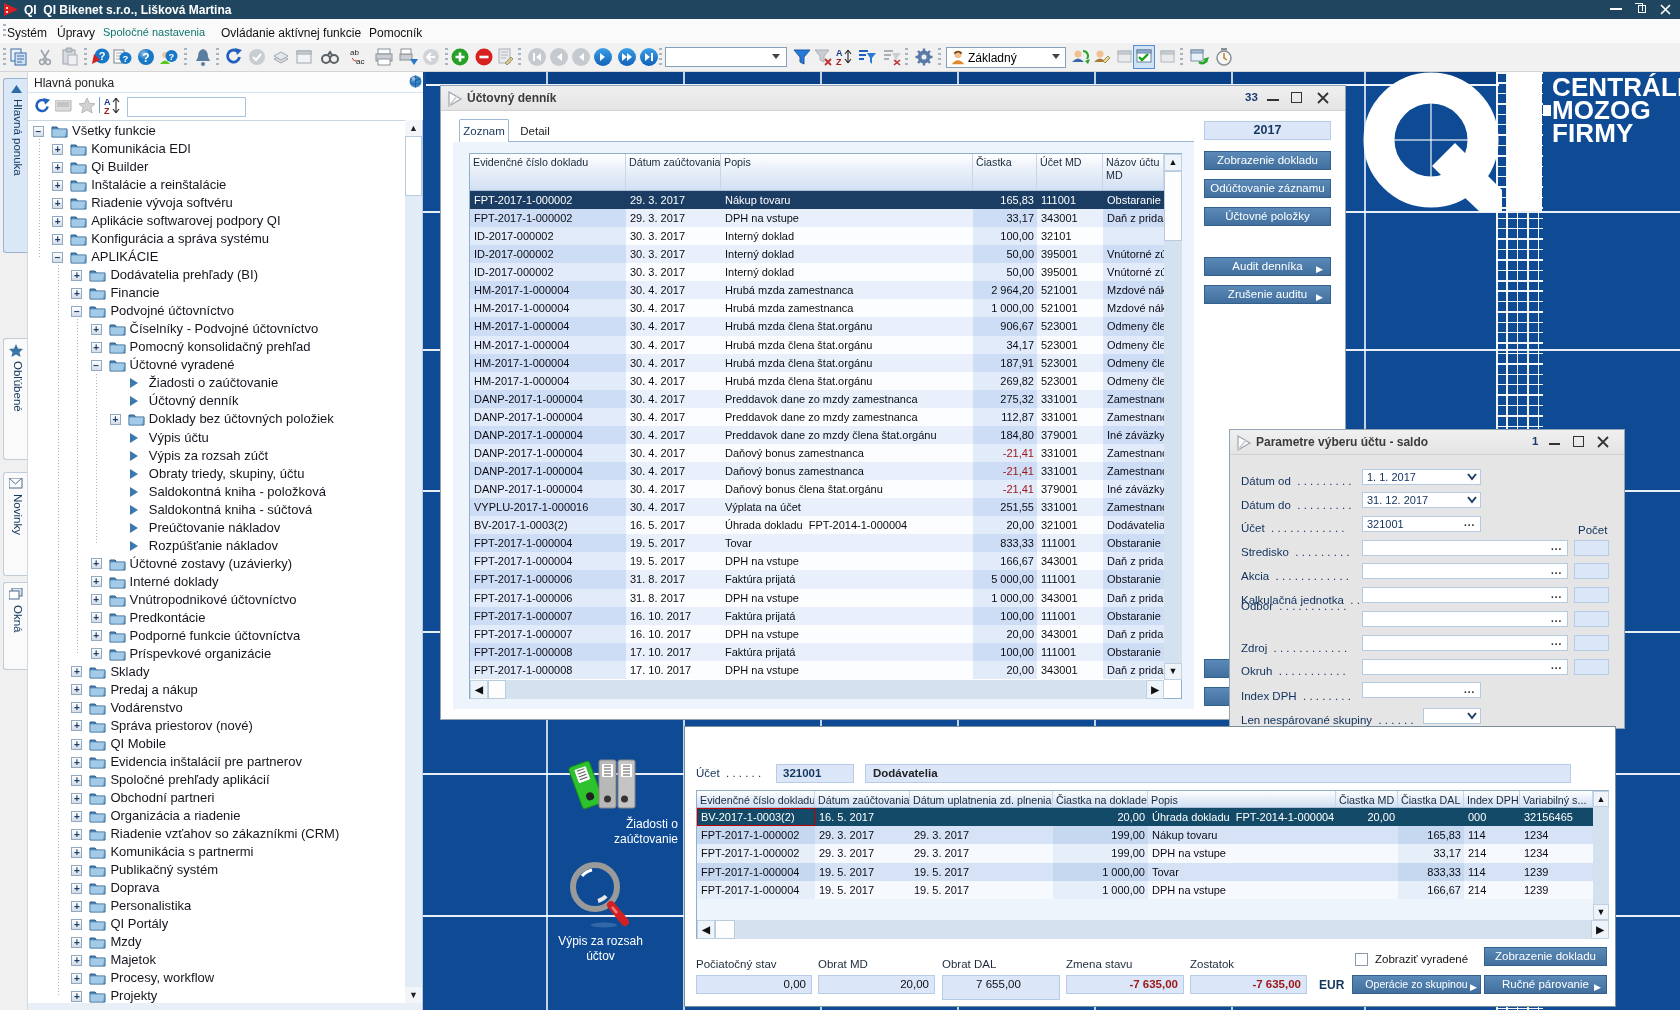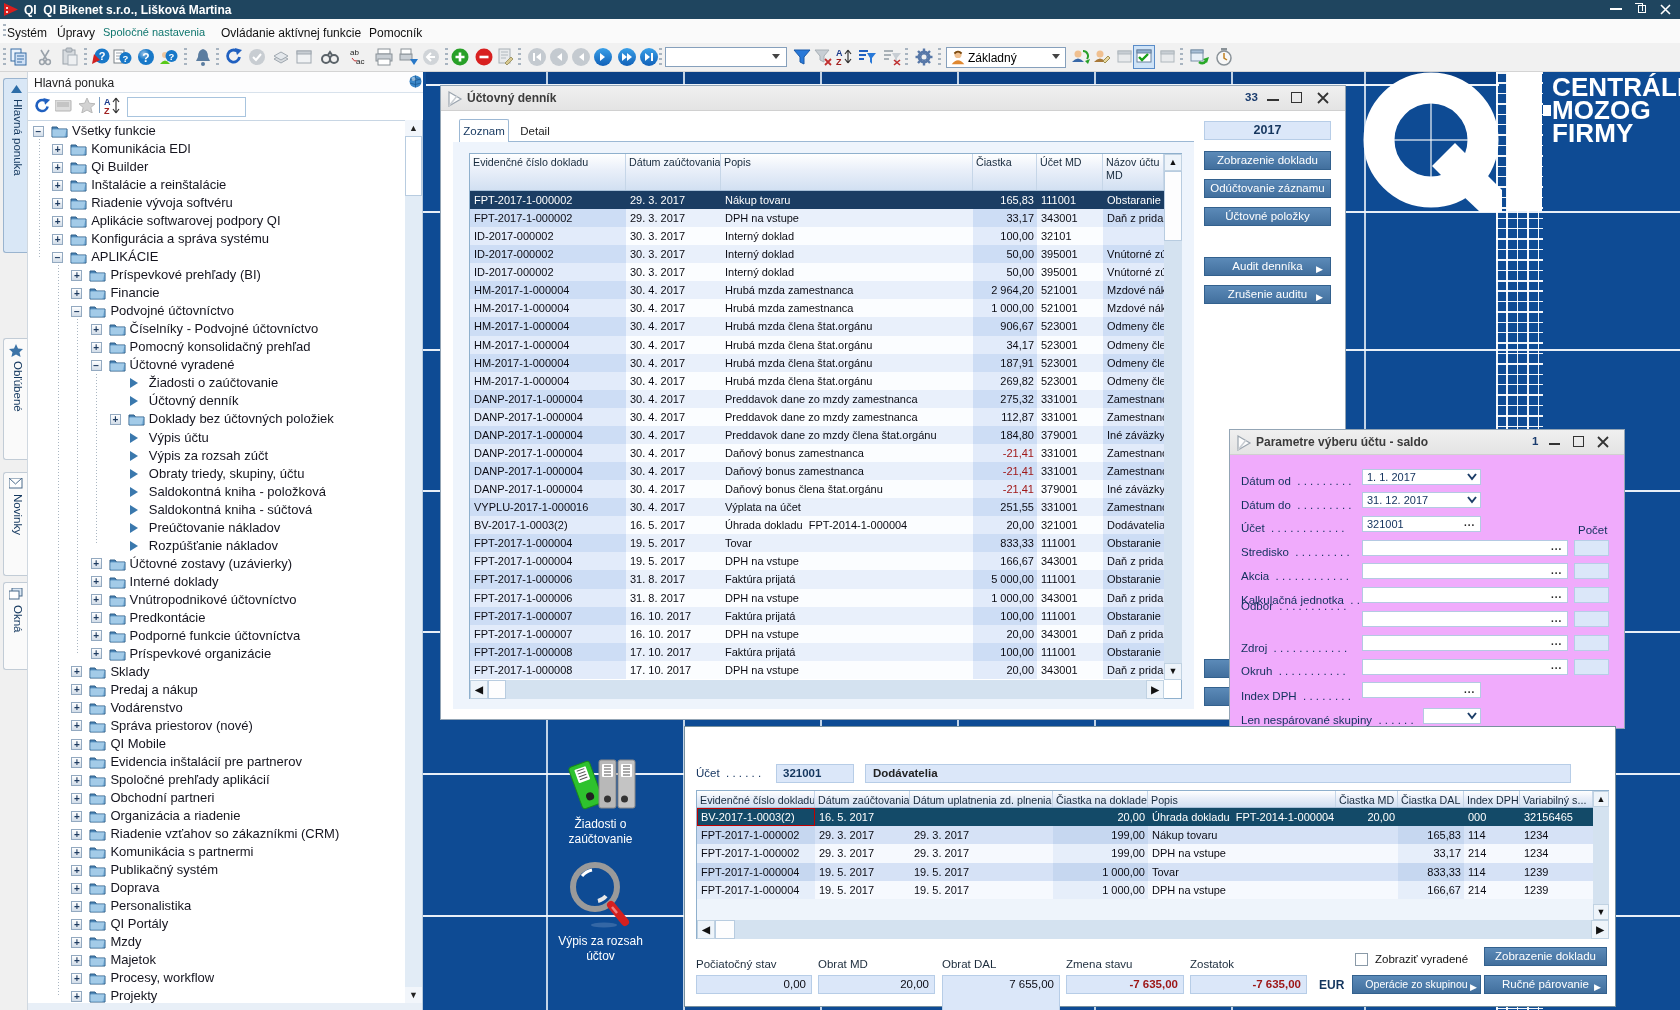--- a/index.html
+++ b/index.html
@@ -312,21 +312,21 @@
       </g>
 <rect x="38" y="5" width="17" height="48" rx="2" fill="#b8b8b8" stroke="#888"></rect>
       <rect x="41" y="9" width="11" height="13" rx="1" fill="#fff"></rect>
       <path d="M43,11h7M43,14h7M43,17h7M43,20h7" stroke="#555"></path>
       <circle cx="46.5" cy="44" r="3.5" fill="#333"></circle>
 <rect x="57" y="5" width="17" height="48" rx="2" fill="#c4c4c4" stroke="#888"></rect>
       <rect x="60" y="9" width="11" height="13" rx="1" fill="#fff"></rect>
       <path d="M62,11h7M62,14h7M62,17h7M62,20h7" stroke="#555"></path>
       <circle cx="63.5" cy="44" r="3.5" fill="#333"></circle>
 </svg>
-<div class="a" style="left:100px;top:745px;width:155px;text-align:center;color:#fff;font-size:12px;line-height:15px">Žiadosti o<br>zaúčtovanie</div>
+<div class="a" style="left:100px;top:745px;width:155px;text-align:right;color:#fff;font-size:12px;line-height:15px">Žiadosti o<br>zaúčtovanie</div>
 <svg class="a" style="left:145px;top:790px" width="65" height="68">
 <circle cx="27" cy="25" r="22" fill="none" stroke="#9a9a9a" stroke-width="6"></circle>
 
 <path d="M14,14 a18,18 0 0 1 10,-6" stroke="#fff" stroke-width="3" fill="none"></path>
 <path d="M38,34 a15,15 0 0 1 -8,5" stroke="#e8e8e8" stroke-width="4" fill="none"></path>
 <path d="M43,43 l14,17" stroke="#d42020" stroke-width="8" stroke-linecap="round"></path>
 <path d="M44,45 l5,6" stroke="#f08080" stroke-width="2.5"></path>
 <ellipse cx="36" cy="63" rx="13" ry="2.5" fill="rgba(255,255,255,0.16)"></ellipse>
 </svg>
 <div class="a" style="left:100px;top:862px;width:155px;text-align:center;color:#fff;font-size:12px;line-height:15px">Výpis za rozsah<br>účtov</div>
@@ -448,21 +448,21 @@
           <path d="M1.5,5.5 h14 v7 H1.5z" fill="#7db2da"></path>
           <path d="M1.5,5.5 h14 l-2,7 H1.5z" fill="#a3cbe8"></path>
         </svg></div>
 <div class="titem" style="left:63.2px;top:127.21000000000001px">APLIKÁCIE</div>
 <div class="exp" style="left:43.4px;top:148.74px">+</div>
 <div class="a" style="left:61.4px;top:147.24px"><svg width="17" height="14" viewBox="0 0 17 14">
           <path d="M1,3 h5 l1.5,2 H16 v8 H1z" fill="#4d87b8" stroke="#2d5c86"></path>
           <path d="M1.5,5.5 h14 v7 H1.5z" fill="#7db2da"></path>
           <path d="M1.5,5.5 h14 l-2,7 H1.5z" fill="#a3cbe8"></path>
         </svg></div>
-<div class="titem" style="left:82.4px;top:145.24px">Príspevkové prehľady (BI)</div>
+<div class="titem" style="left:82.4px;top:145.24px">Dodávatelia prehľady (BI)</div>
 <div class="exp" style="left:43.4px;top:166.76999999999998px">+</div>
 <div class="a" style="left:61.4px;top:165.26999999999998px"><svg width="17" height="14" viewBox="0 0 17 14">
           <path d="M1,3 h5 l1.5,2 H16 v8 H1z" fill="#4d87b8" stroke="#2d5c86"></path>
           <path d="M1.5,5.5 h14 v7 H1.5z" fill="#7db2da"></path>
           <path d="M1.5,5.5 h14 l-2,7 H1.5z" fill="#a3cbe8"></path>
         </svg></div>
 <div class="titem" style="left:82.4px;top:163.26999999999998px">Financie</div>
 <div class="exp" style="left:43.4px;top:184.8px">−</div>
 <div class="a" style="left:61.4px;top:183.3px"><svg width="17" height="14" viewBox="0 0 17 14">
           <path d="M1,3 h5 l1.5,2 H16 v8 H1z" fill="#4d87b8" stroke="#2d5c86"></path>
@@ -955,21 +955,21 @@
 </div>
 <div class="bluebox" style="left:763px;top:35px;width:127px;height:19px;text-align:center;font-size:12.5px;font-weight:bold;color:#16365e;line-height:17px">2017</div>
 <div class="btn" style="left:763px;top:65px">Zobrazenie dokladu</div>
 <div class="btn" style="left:763px;top:92.5px">Odúčtovanie záznamu</div>
 <div class="btn" style="left:763px;top:120.5px">Účtovné položky</div>
 <div class="btn" style="left:763px;top:171px">Audit denníka <span style="position:absolute;right:7px;top:3px;font-size:9px">▶</span></div>
 <div class="btn" style="left:763px;top:199px">Zrušenie auditu <span style="position:absolute;right:7px;top:3px;font-size:9px">▶</span></div>
 <div class="btn" style="left:763px;top:573px"></div>
 <div class="btn" style="left:763px;top:601px"></div>
 </div>
-<div class="a" style="left:1229px;top:429px;width:396px;height:300px;background:#f0abfc;border:1px solid #93a5b5">
+<div class="a" style="left:1229px;top:429px;width:396px;height:300px;background:#e5e5e5;border:1px solid #93a5b5">
 <div class="a" style="left:0;top:0;width:394px;height:25px;background:linear-gradient(#f0f0f0,#e4e4e4);border-bottom:1px solid #d0d0d0">
 <svg class="a" style="left:6px;top:5px" width="16" height="16">
         <polygon points="2,1 14,8 2,15" fill="#fdfdfd" stroke="#9aa4ae" stroke-width="1.2"></polygon>
         <path d="M2,15 L10,5" stroke="#c8cdd2" stroke-width="1.5"></path>
       </svg>
 <div class="a" style="left:26px;top:5px;font-size:12px;font-weight:bold;color:#3b3b3b">Parametre výberu účtu - saldo</div>
 <div class="a" style="left:302px;top:5px;font-size:11.5px;font-weight:bold;color:#1a3c6e">1</div>
 <div class="a" style="left:319px;top:13px;width:11px;height:2px;background:#333"></div>
 <div class="a" style="left:343px;top:6px;width:11px;height:11px;border:1.5px solid #333"></div>
 <svg class="a" style="left:367px;top:6px" width="12" height="12">
@@ -1108,18 +1108,18 @@
 <div class="a" style="left:11px;top:231px;font-size:11.5px;color:#1c2c3c">Počiatočný stav</div>
 <div class="a" style="left:133px;top:231px;font-size:11.5px;color:#1c2c3c">Obrat MD</div>
 <div class="a" style="left:257px;top:231px;font-size:11.5px;color:#1c2c3c">Obrat DAL</div>
 <div class="a" style="left:381px;top:231px;font-size:11.5px;color:#1c2c3c">Zmena stavu</div>
 <div class="a" style="left:505px;top:231px;font-size:11.5px;color:#1c2c3c">Zostatok</div>
 <div class="a" style="left:670px;top:226px;width:13px;height:13px;background:#fff;border:1px solid #8a9aa8"></div>
 <div class="a" style="left:690px;top:226px;font-size:11.5px;color:#111">Zobraziť vyradené</div>
 <div class="btn" style="left:799px;top:220px;width:123px">Zobrazenie dokladu</div>
 <div class="bluebox" style="left:11px;top:248px;width:116px;height:19px;text-align:right;padding-right:5px;font-size:11.5px;color:#0c0c14;line-height:17px">0,00</div>
 <div class="bluebox" style="left:133px;top:248px;width:117px;height:19px;text-align:right;padding-right:5px;font-size:11.5px;color:#0c0c14;line-height:17px">20,00</div>
-<div class="bluebox" style="left:257px;top:248px;width:118px;height:36px;text-align:right;padding-right:5px;font-size:11.5px;color:#0c0c14;line-height:17px">7 655,00</div>
+<div class="bluebox" style="left:257px;top:248px;width:118px;height:25px;text-align:center;padding-right:5px;font-size:11.5px;color:#0c0c14;line-height:17px">7 655,00</div>
 <div class="bluebox" style="left:381px;top:248px;width:118px;height:19px;text-align:right;padding-right:5px;font-size:11.5px;font-weight:bold;color:#9c1414;line-height:17px">-7 635,00</div>
 <div class="bluebox" style="left:505px;top:248px;width:117px;height:19px;text-align:right;padding-right:5px;font-size:11.5px;font-weight:bold;color:#9c1414;line-height:17px">-7 635,00</div>
 <div class="a" style="left:634px;top:251px;font-size:12px;font-weight:bold;color:#14365e">EUR</div>
 <div class="btn" style="left:667px;top:248px;width:129px;font-size:10.6px">Operácie zo skupinou<span style="position:absolute;right:3px;top:3px;font-size:9px">▶</span></div>
 <div class="btn" style="left:799px;top:248px;width:123px">Ručné párovanie <span style="position:absolute;right:5px;top:3px;font-size:9px">▶</span></div>
 </div>
 </body></html>

